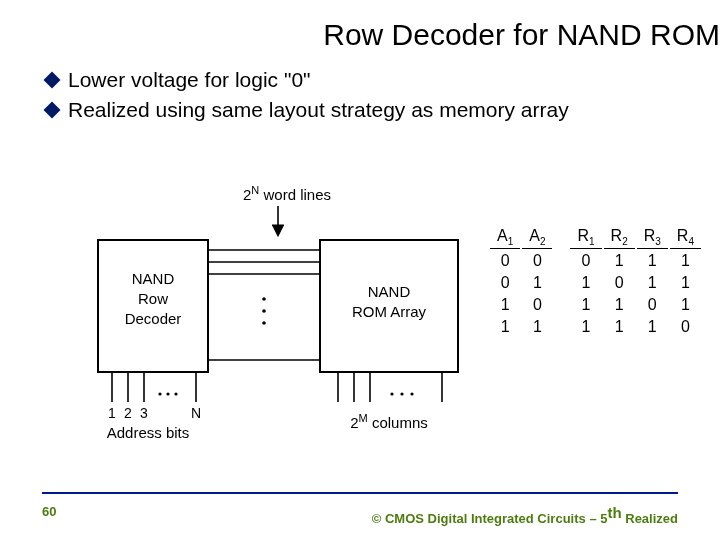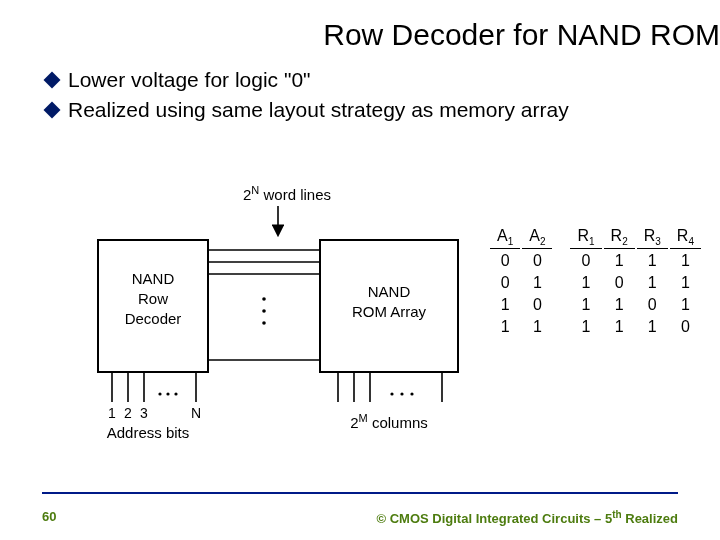--- a/index.html
+++ b/index.html
@@ -54,21 +54,21 @@
     border-top: 2px solid #001a88;
   }
   .footer {
     position: absolute;
     left: 42px; right: 42px; bottom: 14px;
     display: flex; justify-content: space-between;
     font-size: 13px; font-weight: 700;
     color: #4d7c0f;
     font-family: Arial, sans-serif;
   }
-  .footer .sup { font-size: 10px; vertical-align: super; }
+  .footer .sup { font-size: 15px; vertical-align: super; }
 </style>
 </head>
 <body>
 
 <h1 class="title">Row Decoder for NAND ROM</h1>
 
 <div class="bullets">
   <div class="bullet">
     <span class="diamond"></span>
     <span>Lower voltage for logic "0"</span>

